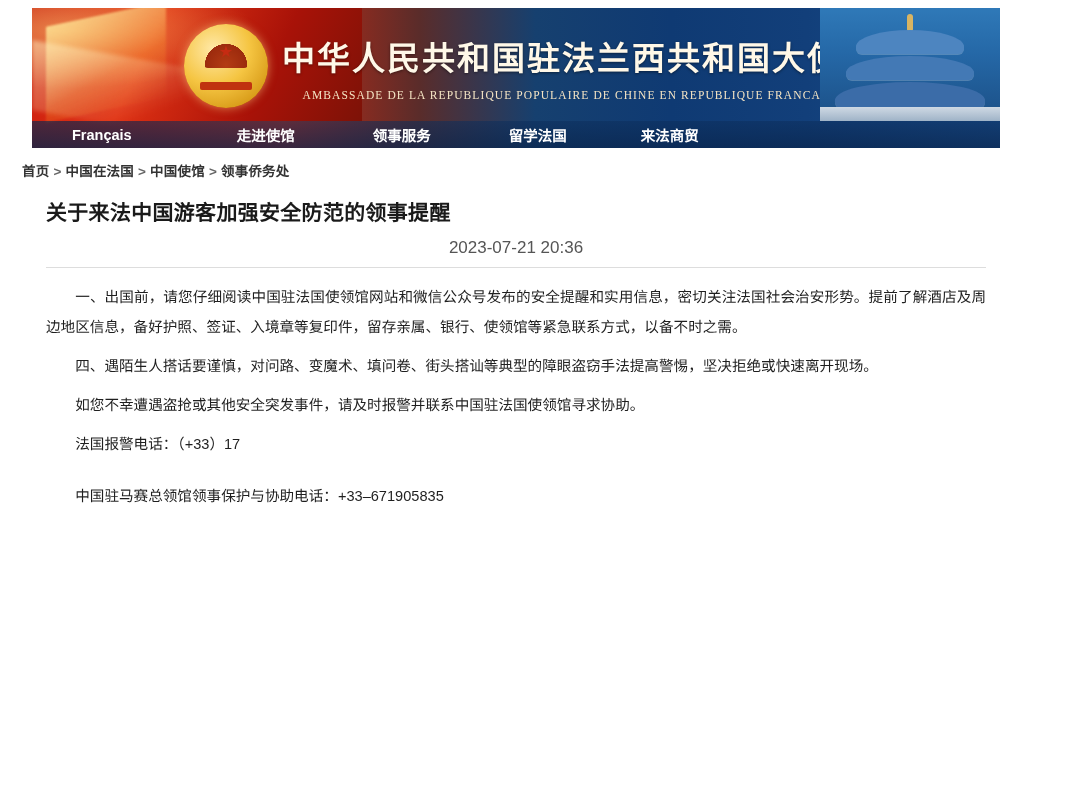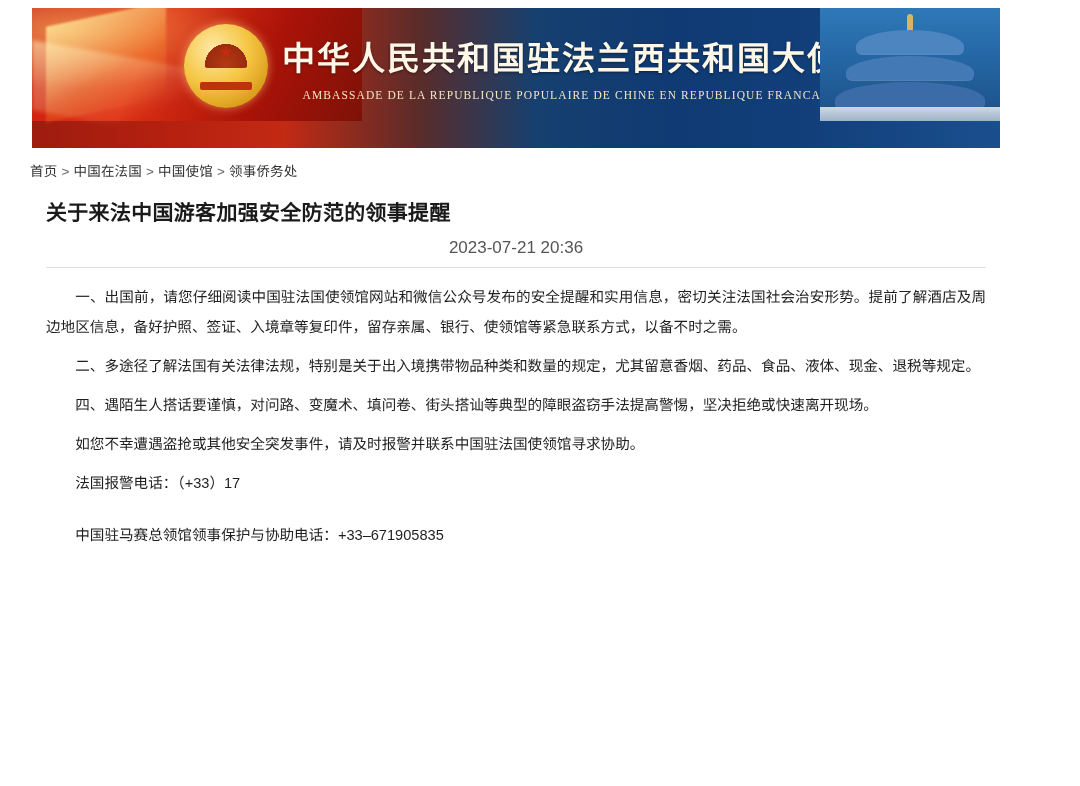--- a/index.html
+++ b/index.html
@@ -157,25 +157,26 @@
   }
   .nav-item.n0 { margin-left: 40px; }
   .nav-item.n1 { margin-left: 105px; }
   .nav-item.n2 { margin-left: 78px; }
   .nav-item.n3 { margin-left: 78px; }
   .nav-item.n4 { margin-left: 74px; }
 
   
   .breadcrumb {
     position: absolute;
-    left: 30px;
+    left: 22px;
     top: 160px;
     font-size: 13.5px;
     color: #333333;
     letter-spacing: .2px;
+    font-weight: bold;
   }
   .breadcrumb a {
     color: #333333;
     text-decoration: none;
     cursor: pointer;
   }
   .breadcrumb .sep { color: #666; margin: 0 4px; }
 
   
   .article {
@@ -242,33 +243,39 @@
     </div>
 
     <div class="temple">
       <div class="temple-spire"></div>
       <div class="temple-roof1"></div>
       <div class="temple-roof2"></div>
       <div class="temple-roof3"></div>
       <div class="temple-base"></div>
     </div>
 
+    <div class="navbar">
+      <div class="nav-item n0">Français</div>
+      <div class="nav-item n1">走进使馆</div>
+      <div class="nav-item n2">领事服务</div>
+      <div class="nav-item n3">留学法国</div>
+      <div class="nav-item n4">来法商贸</div>
+    </div>
   </div>
 
   <div class="breadcrumb">
     <a>首页</a><span class="sep">&gt;</span><a>中国在法国</a><span class="sep">&gt;</span><a>中国使馆</a><span class="sep">&gt;</span><a>领事侨务处</a>
   </div>
 
   <div class="article">
     <div class="art-title">关于来法中国游客加强安全防范的领事提醒</div>
     <div class="art-date">2023-07-21 20:36</div>
 
     <div class="art-body">
       <p class="indent">一、出国前，请您仔细阅读中国驻法国使领馆网站和微信公众号发布的安全提醒和实用信息，密切关注法国社会治安形势。提前了解酒店及周边地区信息，备好护照、签证、入境章等复印件，留存亲属、银行、使领馆等紧急联系方式，以备不时之需。</p>
-      <p class="indent">二、多途径了解法国有关法律法规，特别是关于出入境携带物品种类和数量的规定，尤其留意香烟、药品、食品、液体、现金、退税等规定。</p>
       <p class="indent">四、遇陌生人搭话要谨慎，对问路、变魔术、填问卷、街头搭讪等典型的障眼盗窃手法提高警惕，坚决拒绝或快速离开现场。</p>
       <p class="indent">如您不幸遭遇盗抢或其他安全突发事件，请及时报警并联系中国驻法国使领馆寻求协助。</p>
 
       <div class="contact">
         <p>法国报警电话：（+33）17</p>
         <p>中国驻马赛总领馆领事保护与协助电话：+33–671905835</p>
 
       </div>
     </div>
   </div>

